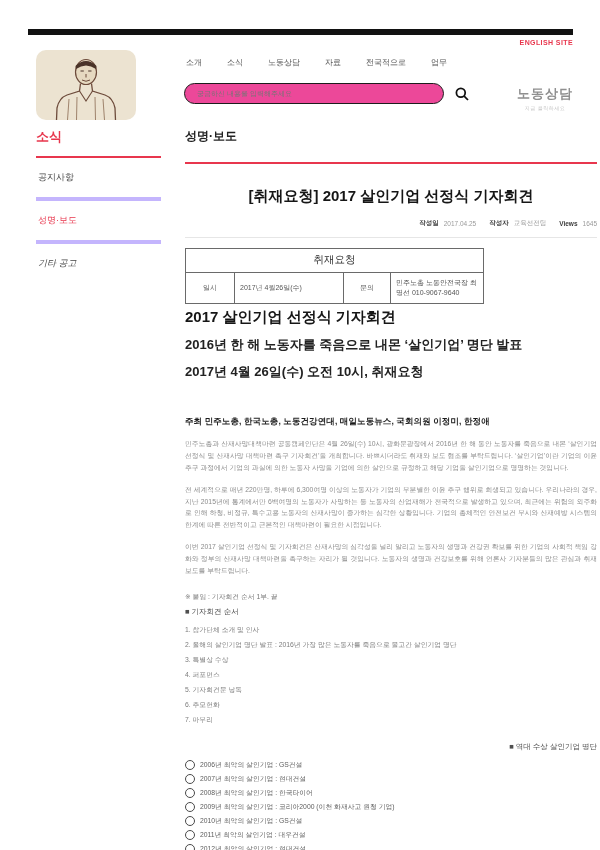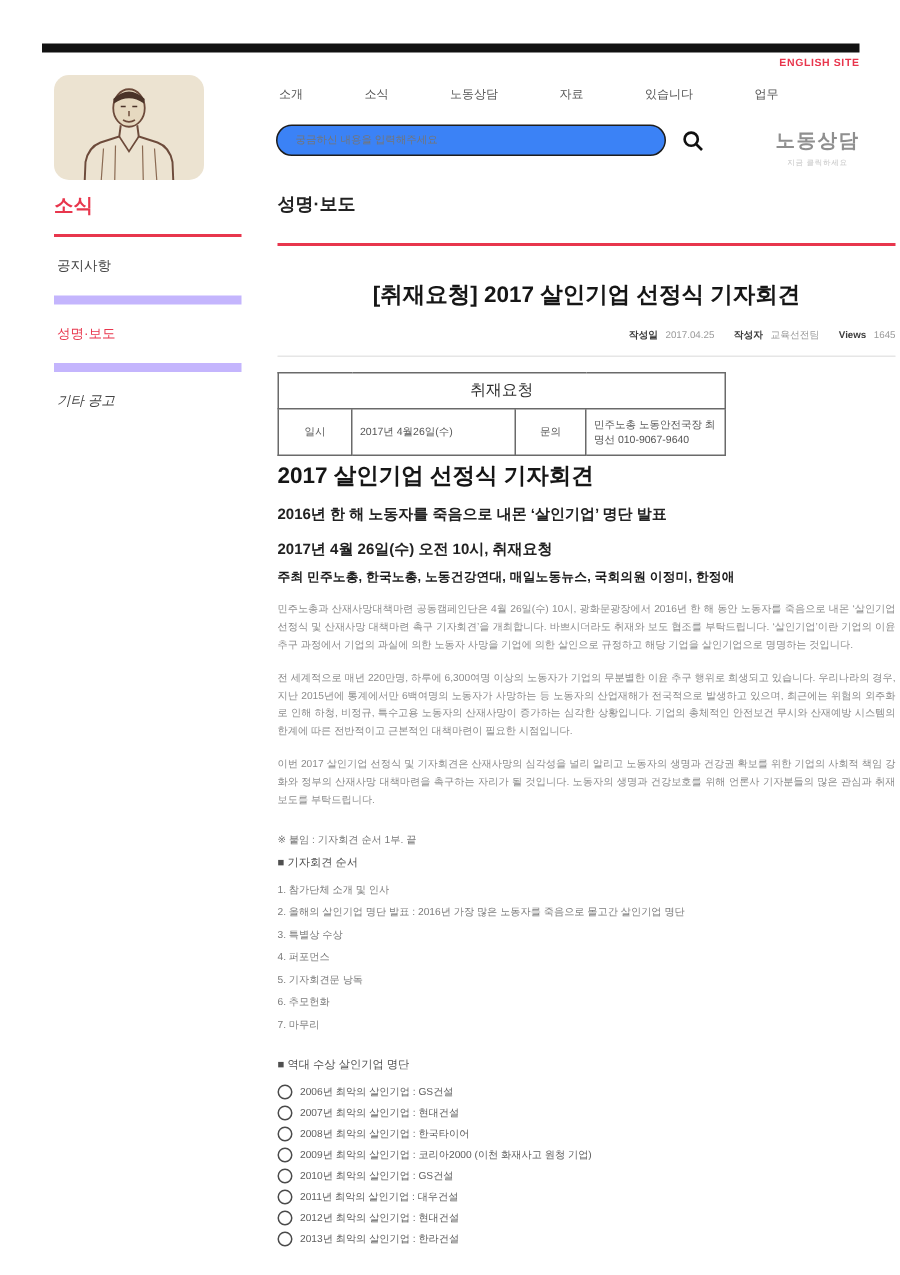--- a/index.html
+++ b/index.html
@@ -5,58 +5,58 @@
   html,body{margin:0;padding:0;}
   body{
     width:600px;height:850px;position:relative;background:#ffffff;
     font-family:"Liberation Sans","DejaVu Sans",sans-serif;color:#333;
     overflow:hidden;
   }
   
   .topbar{position:absolute;left:28px;top:29px;width:545px;height:6px;background:#121212;}
   .english-site{position:absolute;top:39px;right:27px;font-size:7px;font-weight:bold;color:#e8364d;letter-spacing:.4px;cursor:pointer;}
   .logo{position:absolute;left:36px;top:50px;width:100px;height:70px;background:#ece3d1;border-radius:10px;display:flex;align-items:center;justify-content:center;overflow:hidden;cursor:pointer;}
-  .nav{position:absolute;left:186px;top:57px;display:flex;gap:41px;}
+  .nav{position:absolute;left:186px;top:57px;display:flex;gap:25px;}
   .nav-item{font-size:8px;color:#555;cursor:pointer;white-space:nowrap;}
   .searchwrap{position:absolute;left:184px;top:83px;display:flex;align-items:center;}
-  .searchpill{width:258px;height:19px;border:1.5px solid #1d1d1d;border-radius:12px;display:flex;align-items:center;background:#3b82f6;justify-content:center;}
+  .searchpill{width:258px;height:19px;border:1.5px solid #1d1d1d;border-radius:12px;display:flex;align-items:center;background:#ec4899;justify-content:center;}
   .searchpill input{border:none;outline:none;background:transparent;width:100%;font-size:7px;color:#333;padding:0 12px;font-family:inherit;}
   .search-btn{margin-left:9px;width:18px;height:18px;display:flex;align-items:center;justify-content:center;cursor:pointer;background:none;border:none;padding:0;}
   .brand{position:absolute;right:27px;top:85px;text-align:center;}
   .brand-title{font-size:13px;font-weight:bold;color:#8f8f8f;letter-spacing:1px;}
   .brand-tag{font-size:5px;color:#c4c4c4;margin-top:2px;letter-spacing:.5px;}
   
   .content{position:absolute;top:128px;left:0;width:600px;display:flex;}
   .sidebar{width:125px;margin-left:36px;flex:none;}
   .side-title{font-size:13px;font-weight:bold;color:#e8364d;padding-bottom:10px;border-bottom:2px solid #e8364d;}
-  .side-item{font-size:9px;color:#444;padding:13px 2px;border-bottom:6px solid #c4b5fd;cursor:pointer;}
+  .side-item{font-size:9px;color:#444;padding:13px 2px;border-bottom:4px solid #c4b5fd;cursor:pointer;}
   .side-item.active{color:#e8364d;}
   .side-item:last-child{border-bottom:none;font-style:italic;}
   .main{margin-left:24px;width:412px;}
   .section-title{font-size:12px;font-weight:bold;color:#222;padding-bottom:17px;border-bottom:2px solid #e8364d;}
   
   .post-title{text-align:center;font-size:15px;font-weight:bold;color:#161616;margin-top:23px;}
   .meta{display:flex;justify-content:flex-end;align-items:center;gap:5px;font-size:6.5px;color:#9a9a9a;margin-top:13px;padding-bottom:9px;border-bottom:1px solid #e6e6e6;}
   .meta b{color:#3c3c3c;margin-left:8px;}
   table.req{border-collapse:collapse;margin-top:10px;width:299px;}
   table.req td{border:1px solid #6a6a6a;font-size:7px;color:#555;padding:5px 5px;}
   table.req td.tbl-title{text-align:center;font-size:10.5px;color:#2e2e2e;padding:4px 0 5px;}
   td.c-when-label{width:38px;text-align:center;}
   td.c-when{width:98px;}
   td.c-contact-label{width:36px;text-align:center;}
   .headline{text-align:left;margin-top:4px;}
   .headline-title{font-size:15px;font-weight:bold;color:#161616;}
-  .headline-sub{font-size:10px;font-weight:bold;color:#222;margin-top:9px;}
-  .host{font-size:8.5px;font-weight:bold;color:#1c1c1c;margin-top:6px;letter-spacing:.1px;}
+  .headline-sub{font-size:13px;font-weight:bold;color:#222;margin-top:9px;}
+  .host{font-size:8.5px;font-weight:bold;color:#1c1c1c;margin-top:35px;letter-spacing:.1px;}
   .para{font-size:6.8px;color:#8b8b8b;line-height:1.75;margin-top:10px;text-align:justify;}
   .attach{font-size:6.8px;color:#777;margin-top:15px;}
   .block-head{font-size:7.5px;font-weight:normal;color:#4f4f4f;margin-top:5px;}
   .agenda-list{margin-top:8px;}
   .agenda-item{font-size:6.8px;color:#7c7c7c;margin-top:5px;}
-  .history-head{margin-top:17px;}
+  .history-head{margin-top:17px;text-align:right;}
   .history-list{margin-top:8px;}
   .history-item{display:flex;align-items:center;gap:5px;margin-top:4px;}
   .circle{width:8px;height:8px;border:1px solid #4a4a4a;border-radius:50%;flex:none;background:#fff;}
   .history-text{font-size:6.8px;color:#5d5d5d;}
 </style>
 </head>
 <body>
 
 <div class="topbar"></div>
 <div class="english-site">ENGLISH SITE</div>
@@ -74,21 +74,21 @@
     <path d="M33 49 L31.5 70 M41 47 L40.5 70 M59 47 L59.5 70 M67 49 L68.5 70" stroke="#8a6a52" stroke-width="0.8" fill="none"></path>
   </svg>
 </div>
 
 <div class="nav">
 
 <span class="nav-item">소개</span>
     <span class="nav-item">소식</span>
     <span class="nav-item">노동상담</span>
     <span class="nav-item">자료</span>
-    <span class="nav-item">있습니다</span>
+    <span class="nav-item">전국적으로</span>
     <span class="nav-item">업무</span>
   </div>
 
 <div class="searchwrap">
   <div class="searchpill">
     <input type="text" placeholder="궁금하신 내용을 입력해주세요" style="">
   </div>
   <button class="search-btn">
     <svg width="16" height="16" viewBox="0 0 20 20">
       <circle cx="8.5" cy="8.5" r="5.5" fill="none" stroke="#111" stroke-width="2.2"></circle>

